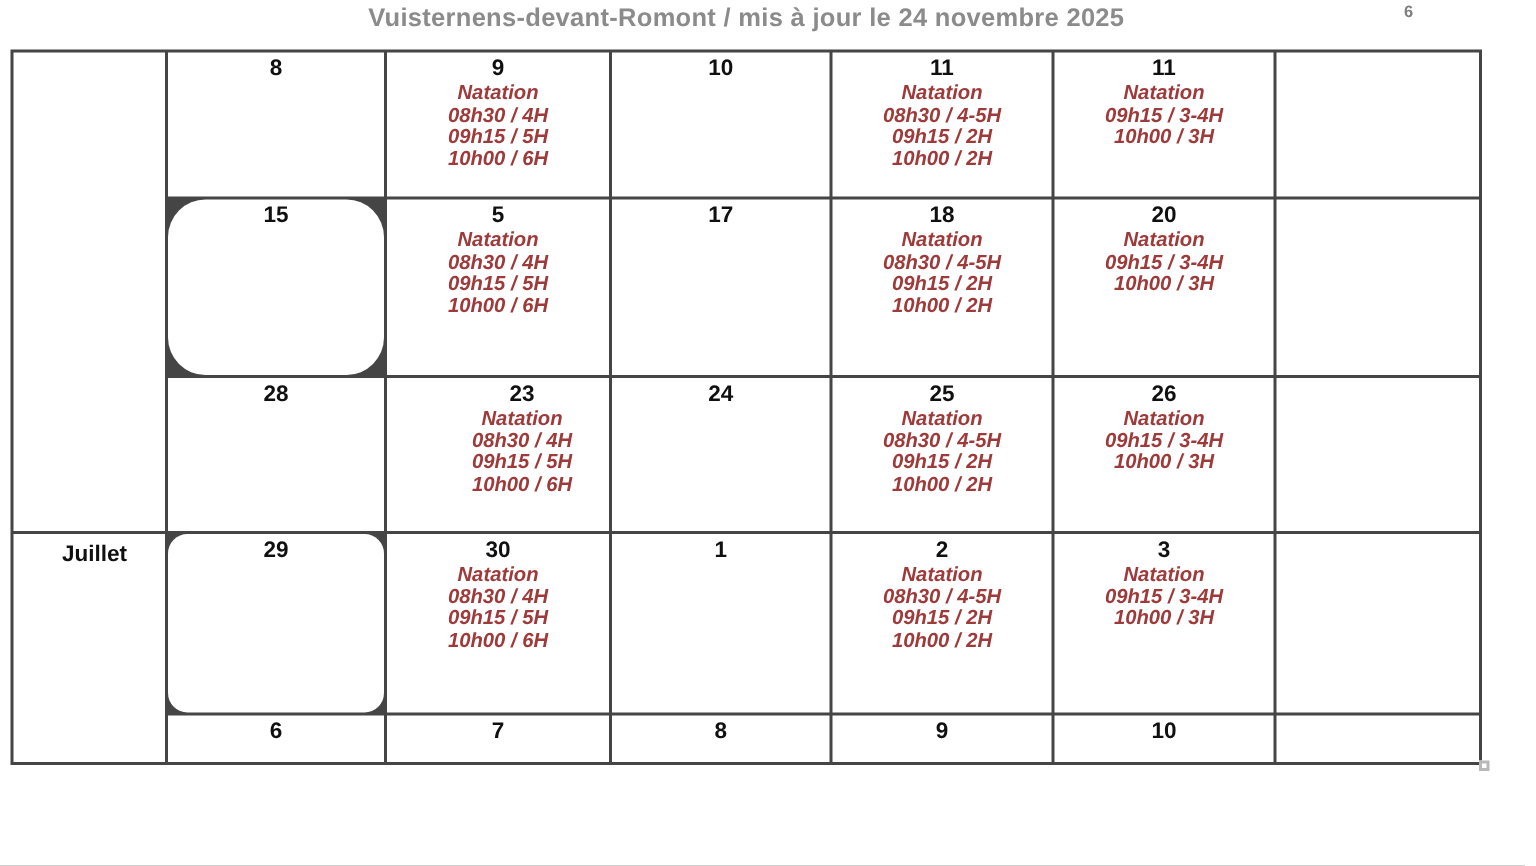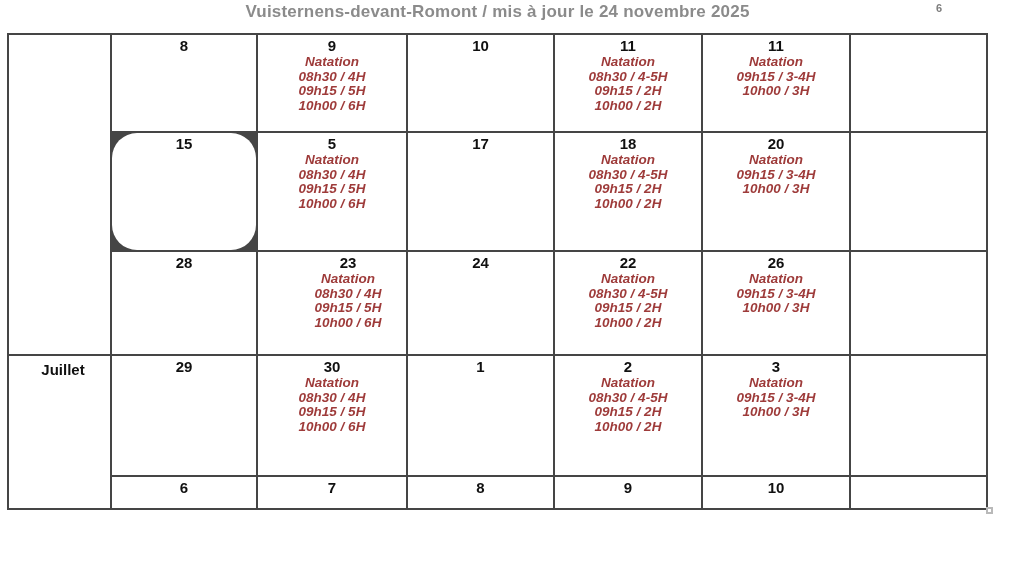--- a/index.html
+++ b/index.html
@@ -166,40 +166,40 @@
           <div class="sched-line">Natation</div>
           <div class="sched-line">08h30 / 4H</div>
           <div class="sched-line">09h15 / 5H</div>
           <div class="sched-line">10h00 / 6H</div>
         </div>
       </div>
       <div class="cell" style="grid-area: 3 / 4 / span 1;">
         <div class="day-num">24</div>
       </div>
       <div class="cell" style="grid-area: 3 / 5 / span 1;">
-        <div class="day-num">22</div>
+        <div class="day-num">25</div>
         <div class="sched">
           <div class="sched-line">Natation</div>
           <div class="sched-line">08h30 / 4-5H</div>
           <div class="sched-line">09h15 / 2H</div>
           <div class="sched-line">10h00 / 2H</div>
         </div>
       </div>
       <div class="cell" style="grid-area: 3 / 6 / span 1;">
         <div class="day-num">26</div>
         <div class="sched">
           <div class="sched-line">Natation</div>
           <div class="sched-line">09h15 / 3-4H</div>
           <div class="sched-line">10h00 / 3H</div>
         </div>
       </div>
       <div class="cell" style="grid-area: 3 / 7 / span 1;">
         <div class="day-num"></div>
       </div>
-      <div class="cell" style="grid-area: 4 / 2 / span 1;">
+      <div class="cell" style="grid-area: 4 / 2 / span 1; border-radius: 13px;">
         <div class="day-num">29</div>
       </div>
       <div class="cell" style="grid-area: 4 / 3 / span 1;">
         <div class="day-num">30</div>
         <div class="sched">
           <div class="sched-line">Natation</div>
           <div class="sched-line">08h30 / 4H</div>
           <div class="sched-line">09h15 / 5H</div>
           <div class="sched-line">10h00 / 6H</div>
         </div>

